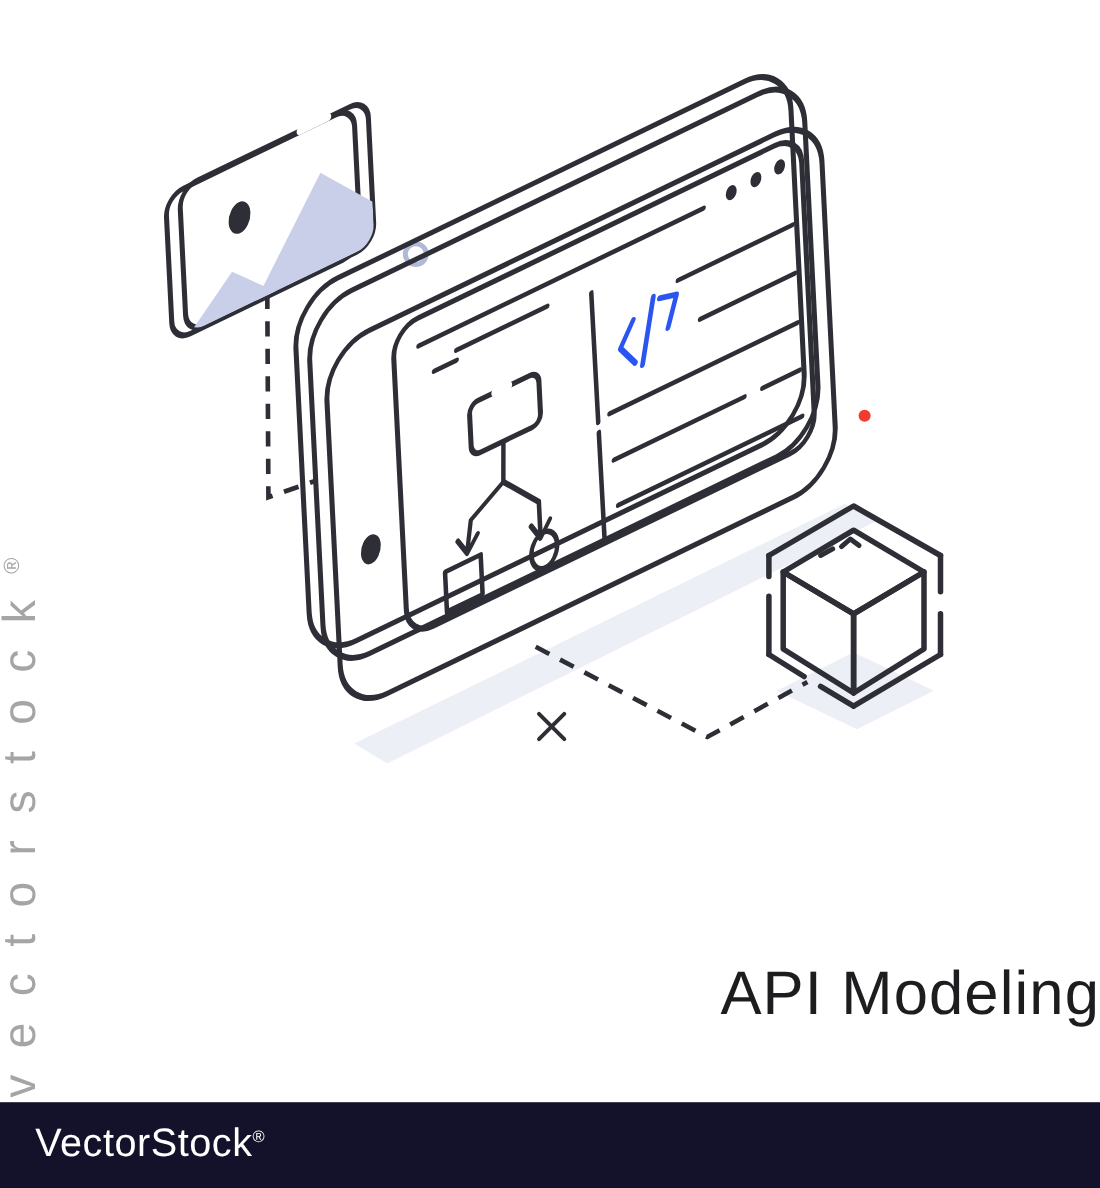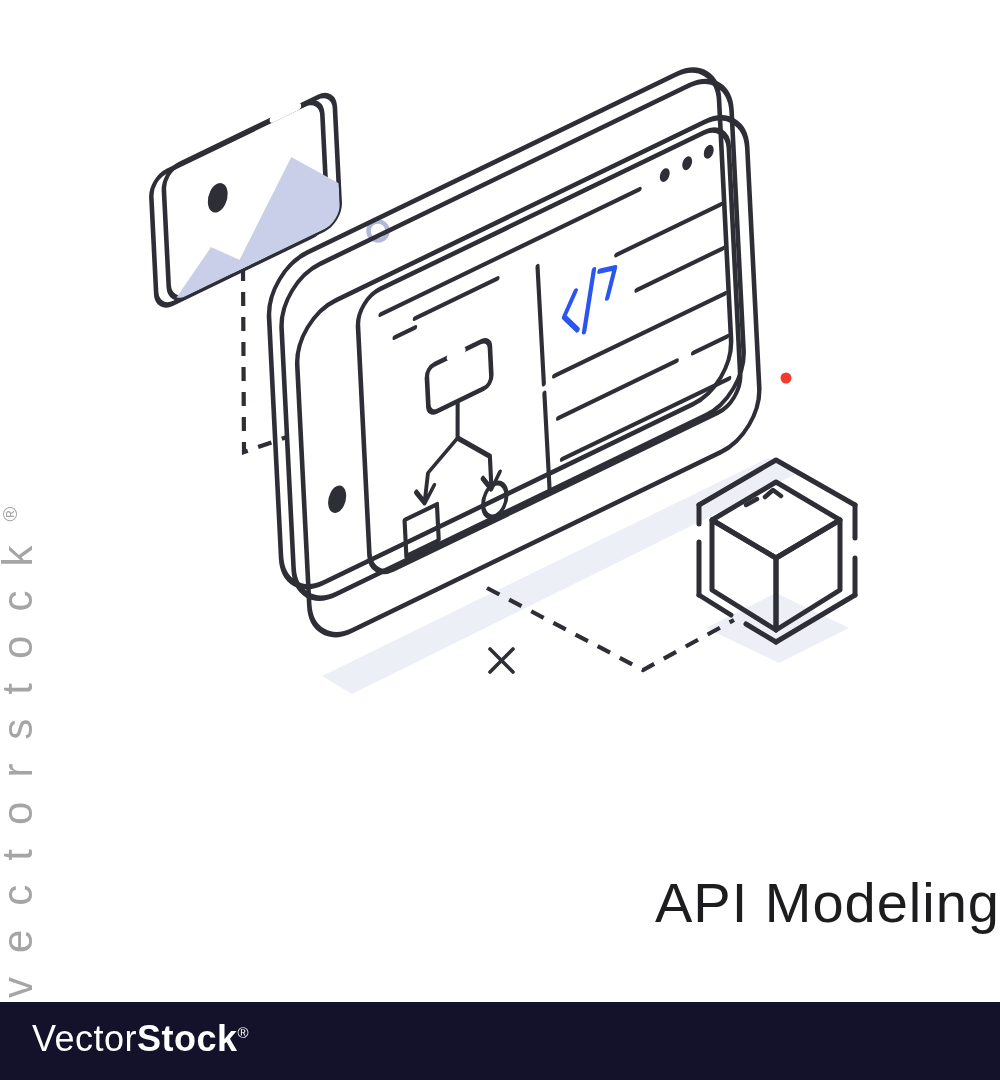--- a/index.html
+++ b/index.html
@@ -30,21 +30,21 @@
 
   .footer-bar {
     position:absolute; left:0; top:1002px; width:1000px; height:78px;
     background:var(--footer-bg,#14122a); color:#ffffff;
   }
   .footer-logo {
     position:absolute; left:32px; top:50%; transform:translateY(-54%);
     font-size:36px; letter-spacing:0.5px;
   }
   .footer-logo .lt { font-weight:300; }
-  .footer-logo .bd { font-weight:700;margin-top:46px; }
+  .footer-logo .bd { font-weight:400;margin-top:46px; }
   .footer-logo sup { font-size:15px; }
   .footer-url {
     position:absolute; right:27px; top:50%; transform:translateY(-50%);
     font-size:25px; font-weight:400; letter-spacing:0.5px;
   }
 </style>
 </head>
 <body>
 
 <div class="stage">

